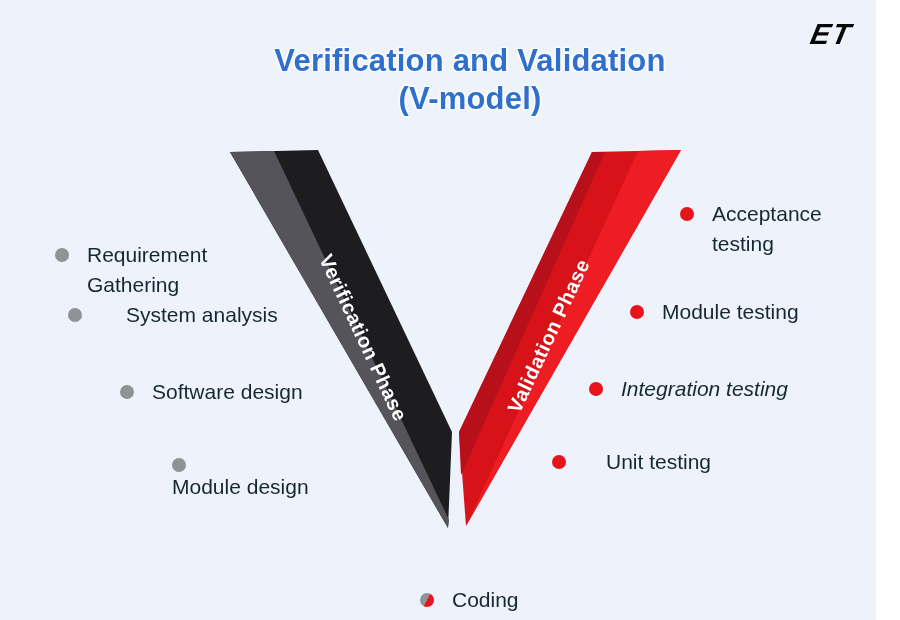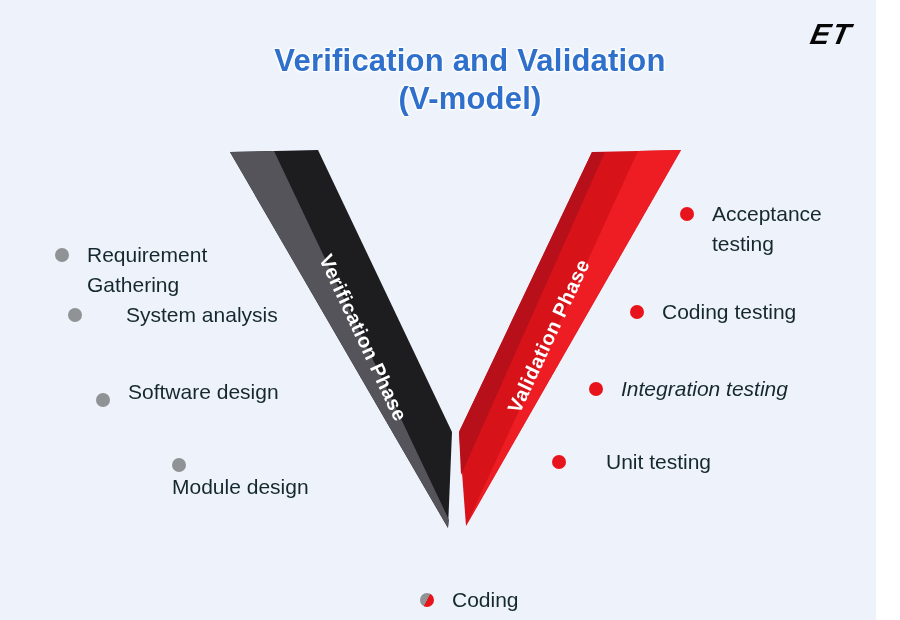--- a/index.html
+++ b/index.html
@@ -69,37 +69,37 @@
 
   <div class="item" style="left:55px;top:218px;margin-top:22px;">
     <span class="dot gray"></span>
     <span class="lbl">Requirement
 Gathering</span>
   </div>
   <div class="item" style="left:68px;top:300px;gap:44px;">
     <span class="dot gray"></span>
     <span class="lbl">System analysis</span>
   </div>
-  <div class="item" style="left:96px;top:377px;align-items:flex-end;">
+  <div class="item" style="left:120px;top:377px;">
     <span class="dot gray"></span>
     <span class="lbl">Software design</span>
   </div>
   <div class="item" style="left:172px;top:450px;flex-direction:column;">
     <span class="dot gray"></span>
     <span class="lbl">Module design</span>
   </div>
 
   <div class="item" style="left:680px;top:199px;">
     <span class="dot red"></span>
     <span class="lbl">Acceptance
 testing</span>
   </div>
   <div class="item" style="left:630px;top:297px;">
     <span class="dot red"></span>
-    <span class="lbl">Coding testing</span>
+    <span class="lbl">Module testing</span>
   </div>
   <div class="item" style="left:589px;top:374px;font-style:italic;">
     <span class="dot red"></span>
     <span class="lbl">Integration testing</span>
   </div>
   <div class="item" style="left:552px;top:447px;gap:40px;">
     <span class="dot red"></span>
     <span class="lbl">Unit testing</span>
   </div>
 

